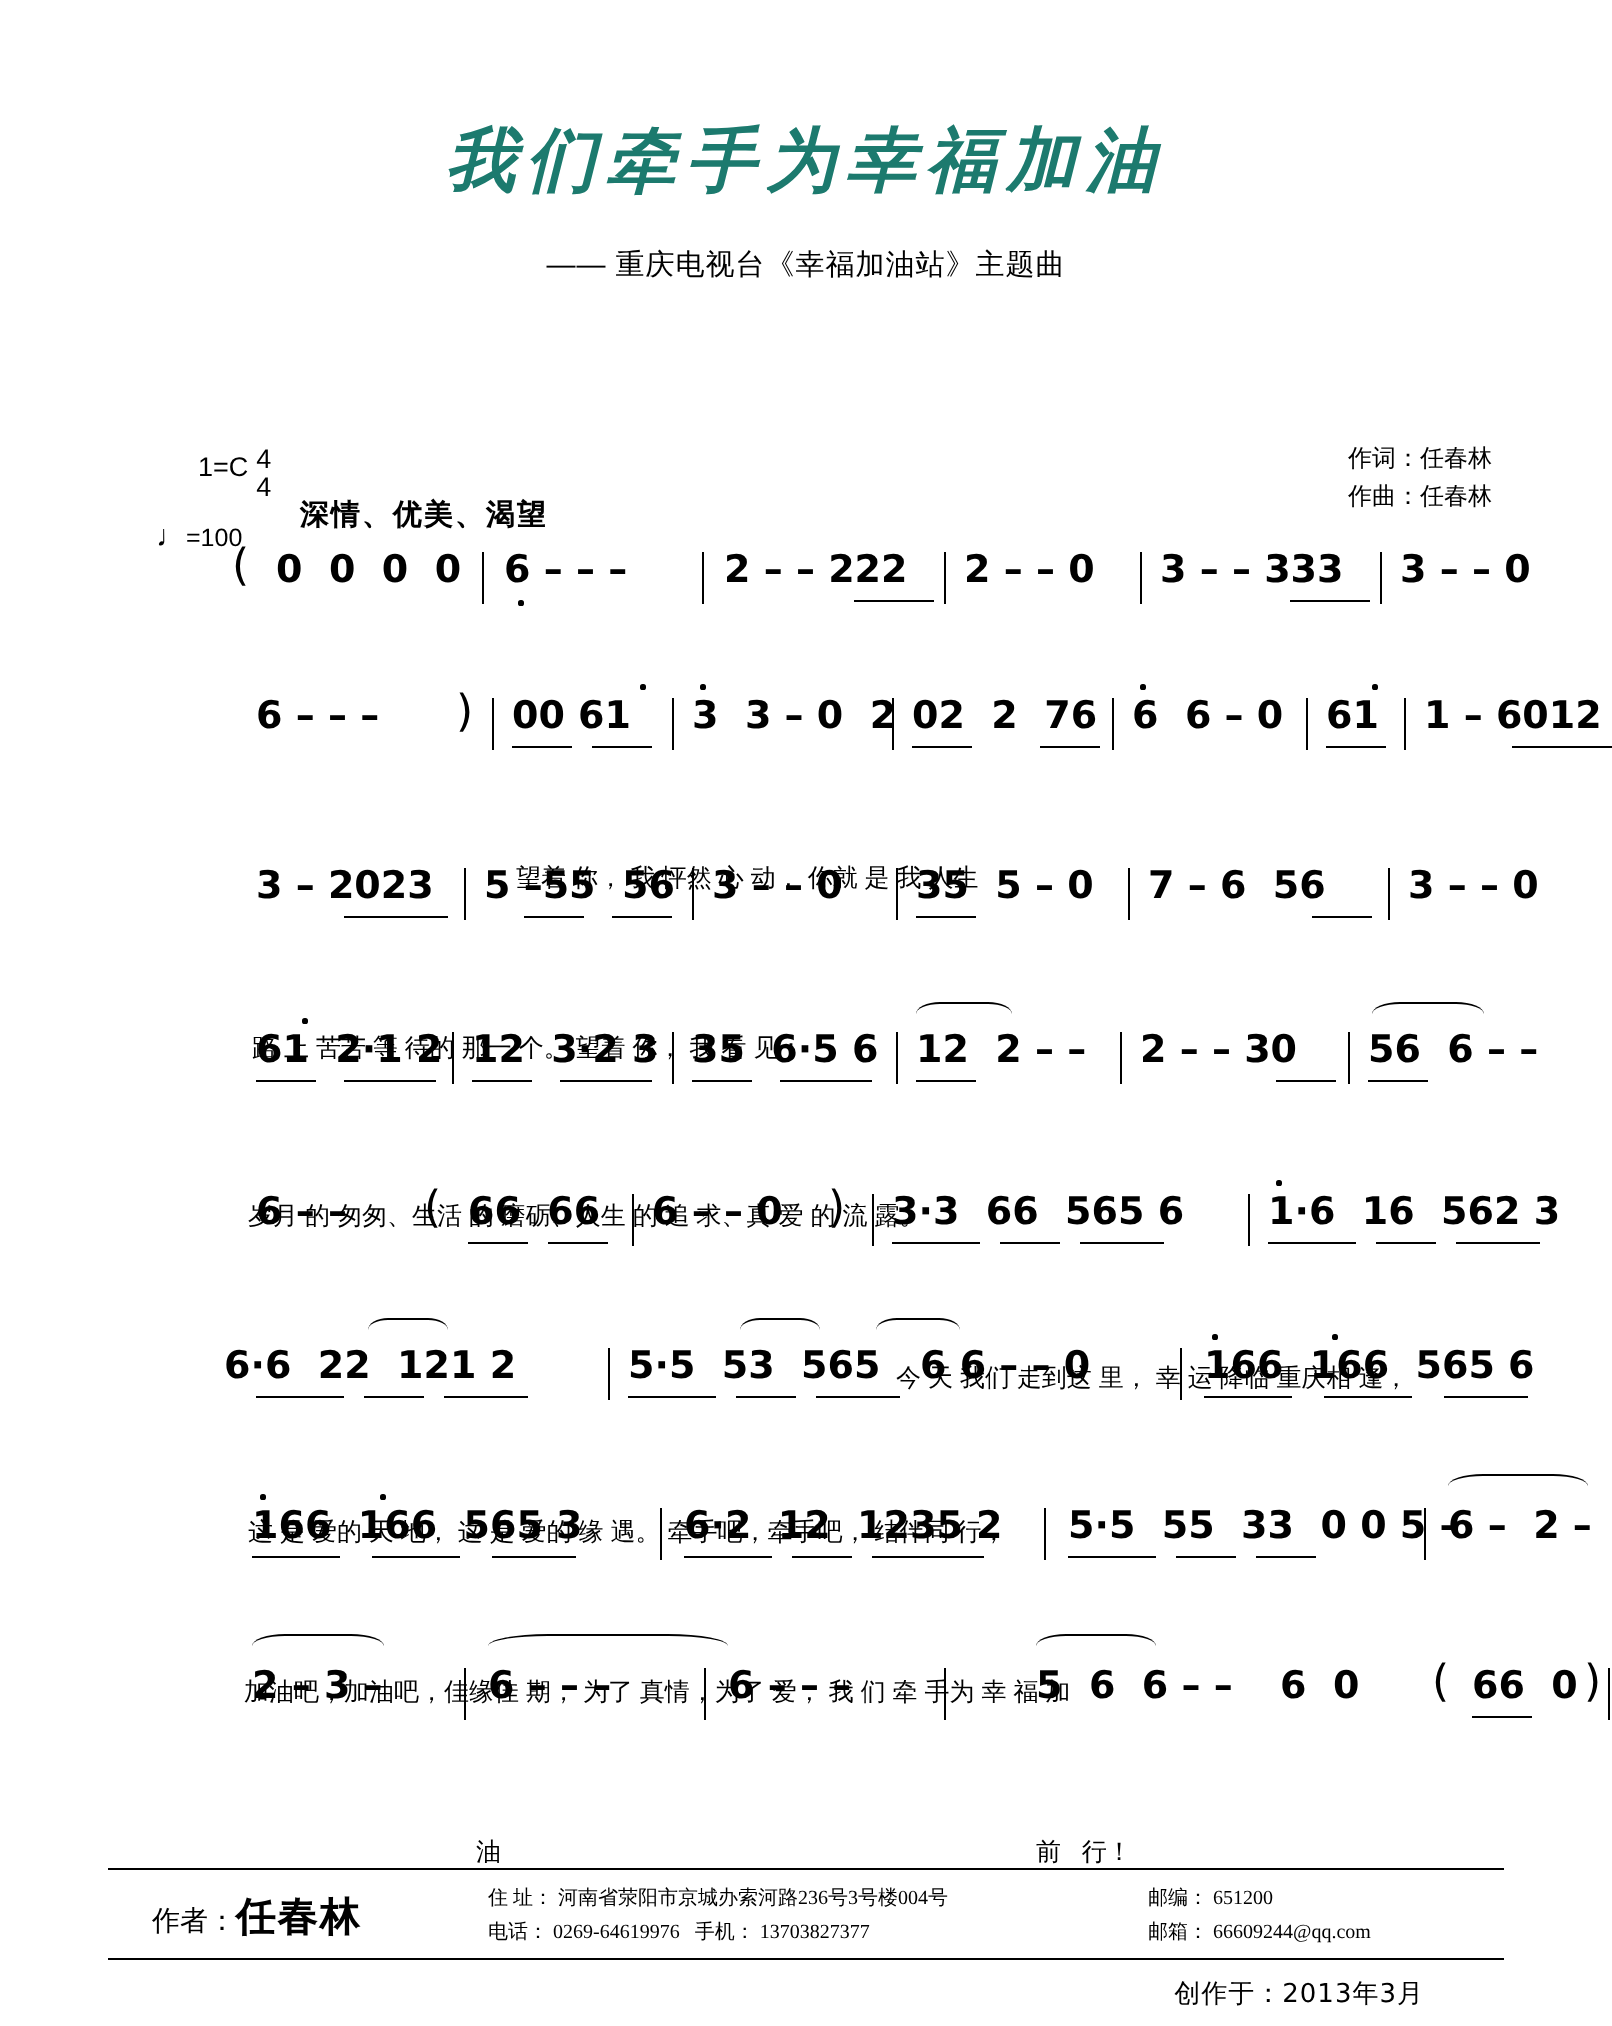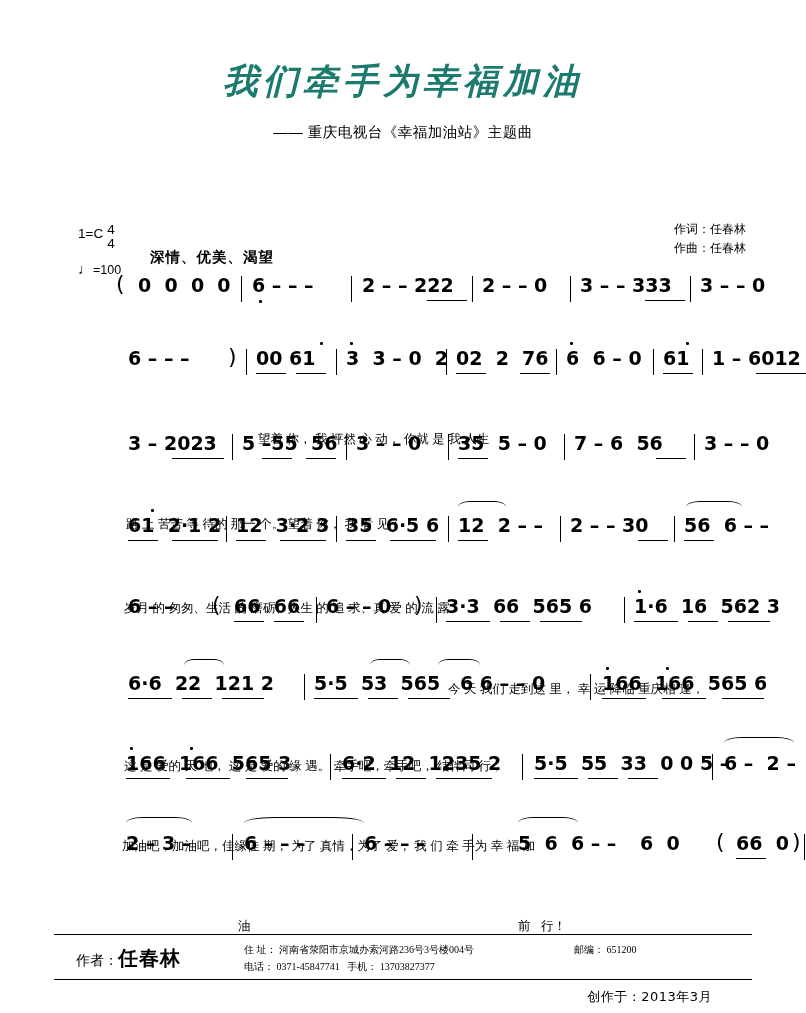--- a/index.html
+++ b/index.html
@@ -57,20 +57,21 @@
     font-size: 13px;
     line-height: 1.3;
   }
   .keyline {
     display: flex;
     align-items: flex-start;
   }
   .keyline .k {
     font-size: 13.5px;
     letter-spacing: 0;
+    margin-left: 21px;
   }
   .frac {
     display: inline-block;
     text-align: center;
     line-height: 1.0;
     margin-left: 4px;
     font-size: 13.5px;
     position: relative;
     top: -2px;
   }
@@ -370,21 +371,21 @@
       <span class="u1" style="left:580px; top:26px; width:30px;"></span>
       <span class="u1" style="left:620px; top:26px; width:42px;"></span>
     </div>
     <div class="lyrics" style="top:46px;">
       <span class="lyr" style="left:340px;">今 天 我们 走到这 里， 幸 运 降临 重庆相 逢，</span>
     </div>
   </div>
 
   <div class="system" style="position:absolute; left:54px; top:610px; width:700px; height:74px;">
     <div class="notes">
-      <span class="nt" style="left:20px;">6·6&nbsp; 22&nbsp; 121&nbsp;2</span>
+      <span class="nt" style="left:4px;">6·6&nbsp; 22&nbsp; 121&nbsp;2</span>
       <span class="u1" style="left:20px; top:26px; width:44px;"></span>
       <span class="u1" style="left:74px; top:26px; width:30px;"></span>
       <span class="u1" style="left:114px; top:26px; width:42px;"></span>
       <span class="slur" style="left:76px; top:-13px; width:40px;"></span>
       <span class="bar" style="left:196px;"></span>
       <span class="nt" style="left:206px;">5·5&nbsp; 53&nbsp; 565</span>
       <span class="u1" style="left:206px; top:26px; width:44px;"></span>
       <span class="u1" style="left:260px; top:26px; width:30px;"></span>
       <span class="u1" style="left:300px; top:26px; width:42px;"></span>
       <span class="slur" style="left:262px; top:-13px; width:40px;"></span>
@@ -469,25 +470,29 @@
             <span>河南省荥阳市京城办索河路236号3号楼004号</span>
           </div>
           <div class="c2">
             <span>邮编：</span>
             <span>651200</span>
           </div>
         </div>
         <div class="row">
           <div class="c1">
             <span>电话：</span>
-            <span>0371-45847741</span>
+            <span>0269-64619976</span>
             &nbsp;
             <span>手机：</span>
             <span>13703827377</span>
           </div>
+          <div class="c2">
+            <span>邮箱：</span>
+            <span>66609244@qq.com</span>
+          </div>
         </div>
       </div>
     </div>
     <div class="frule2"></div>
     <div class="created">创作于：2013年3月</div>
   </div>
 
 </div>
 
 </body></html>

